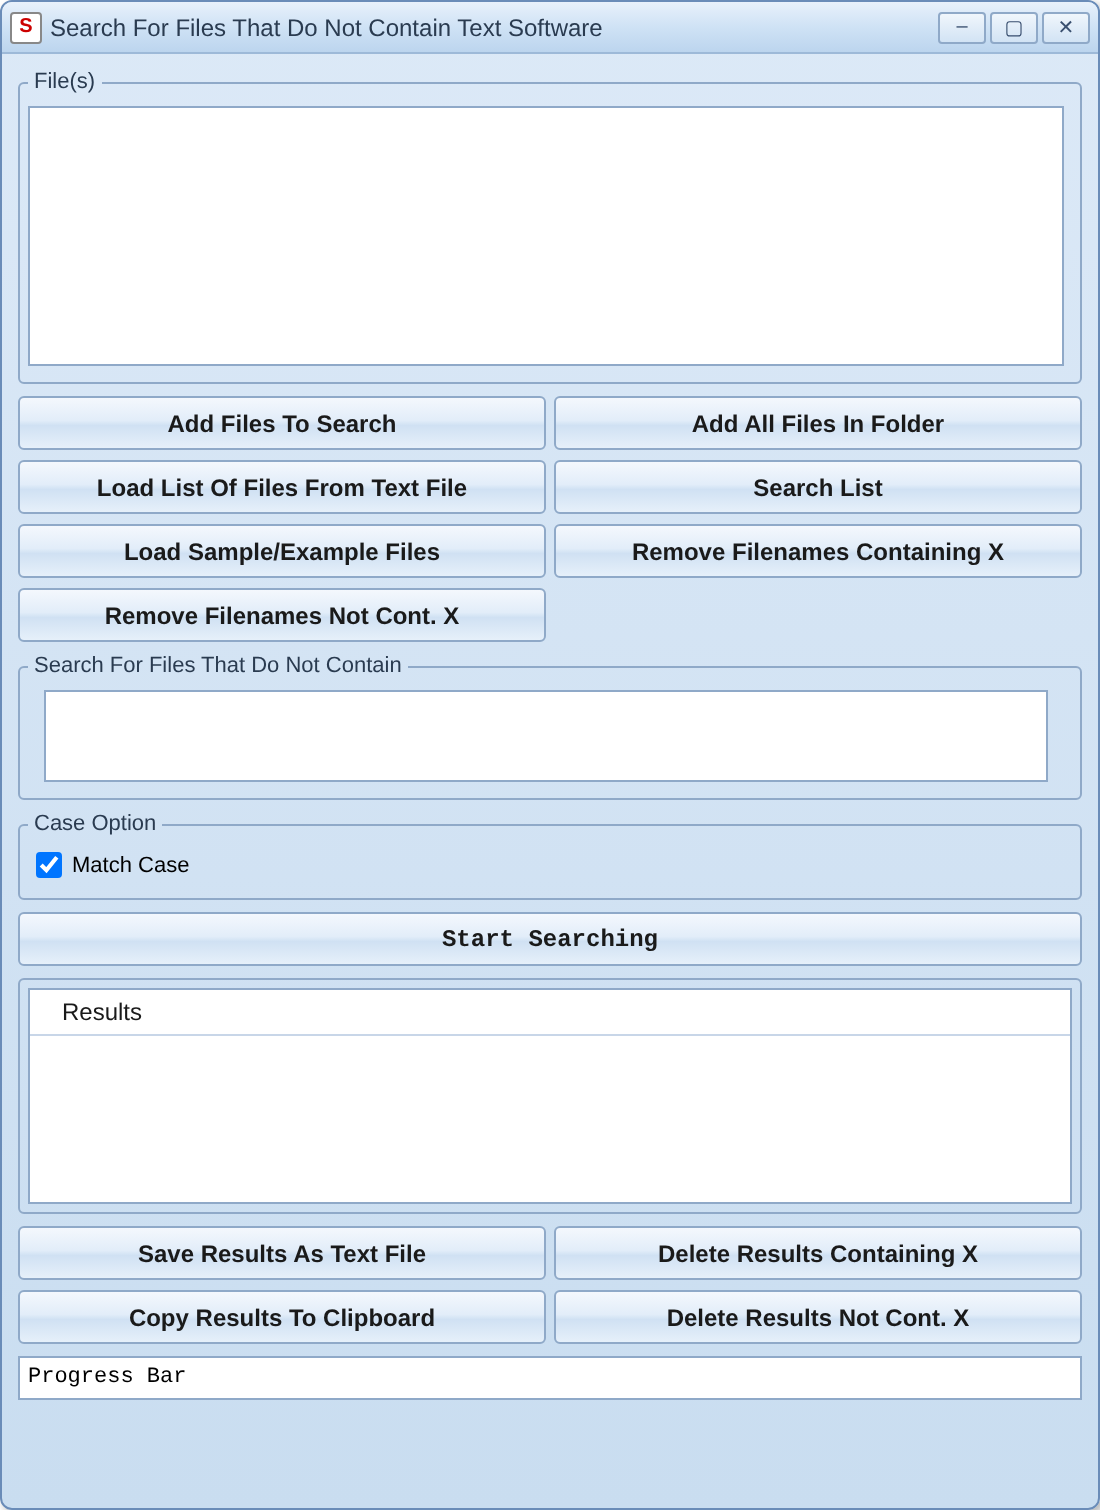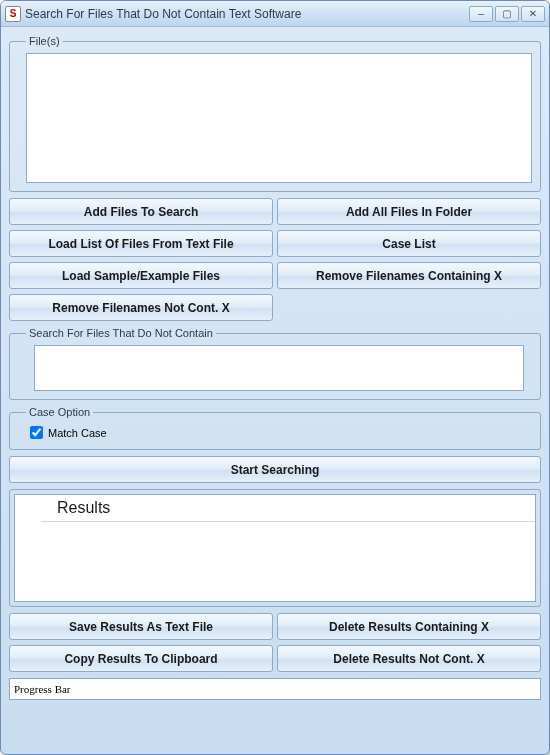--- a/index.html
+++ b/index.html
@@ -62,21 +62,21 @@
 .client {
   padding: 8px;
   height: calc(100% - 26px);
   display: flex;
   flex-direction: column;
   gap: 6px;
 }
 fieldset {
   border: 1px solid #8fa9c8;
   border-radius: 3px;
-  padding: 6px 8px 8px 16px;
+  padding: 6px 8px 8px 4px;
   background: transparent;
 }
 legend {
   font-size: 11px;
   color: #2a3b50;
   padding: 0 3px;
 }
 .white-box {
   background: #fff;
   border: 1px solid #8fa9c8;
@@ -97,43 +97,42 @@
   height: 27px;
   font-family: Tahoma, Arial, sans-serif;
   font-size: 12px;
   font-weight: bold;
   color: #1a1a1a;
   cursor: pointer;
   display: flex;
   align-items: center;
   justify-content: center;
 }
-.btn-full { width: 100%; }
+.btn-full { width: 100%; font-family: Liberation Mono, monospace; }
 .checkbox-row {
   display: flex;
   align-items: flex-end;
   gap: 5px;
   padding: 2px 4px;
 }
 .checkbox-row input { width: 13px; height: 13px; }
 .status-input {
   width: 100%;
   height: 22px;
   border: 1px solid #8fa9c8;
   padding: 2px 4px;
-  font-family: Liberation Serif, serif;
+  font-family: Liberation Mono, monospace;
   font-size: 11px;
   background: #fff;
 }
 .results-header {
-  font-size: 16px;
+  font-size: 12px;
   color: #1a1a1a;
   padding: 4px 16px;
   border-bottom: 1px solid #c8d6e8;
-  margin-left: 26px;
 }
 </style>
 </head>
 <body>
 
 <div class="window">
   <div class="titlebar">
     <div class="app-icon">S</div>
     <div class="title-text">Search For Files That Do Not Contain Text Software</div>
     <div class="win-controls">
@@ -147,21 +146,21 @@
 
     <fieldset>
       <legend>File(s)</legend>
       <div class="white-box files-box"></div>
     </fieldset>
 
     <div class="btn-grid">
       <button class="btn">Add Files To Search</button>
       <button class="btn">Add All Files In Folder</button>
       <button class="btn">Load List Of Files From Text File</button>
-      <button class="btn">Case List</button>
+      <button class="btn">Search List</button>
       <button class="btn">Load Sample/Example Files</button>
       <button class="btn">Remove Filenames Containing X</button>
       <button class="btn">Remove Filenames Not Cont. X</button>
     </div>
 
     <fieldset>
       <legend>Search For Files That Do Not Contain</legend>
       <div class="white-box search-text-box" contenteditable="true" style=""></div>
     </fieldset>
 

